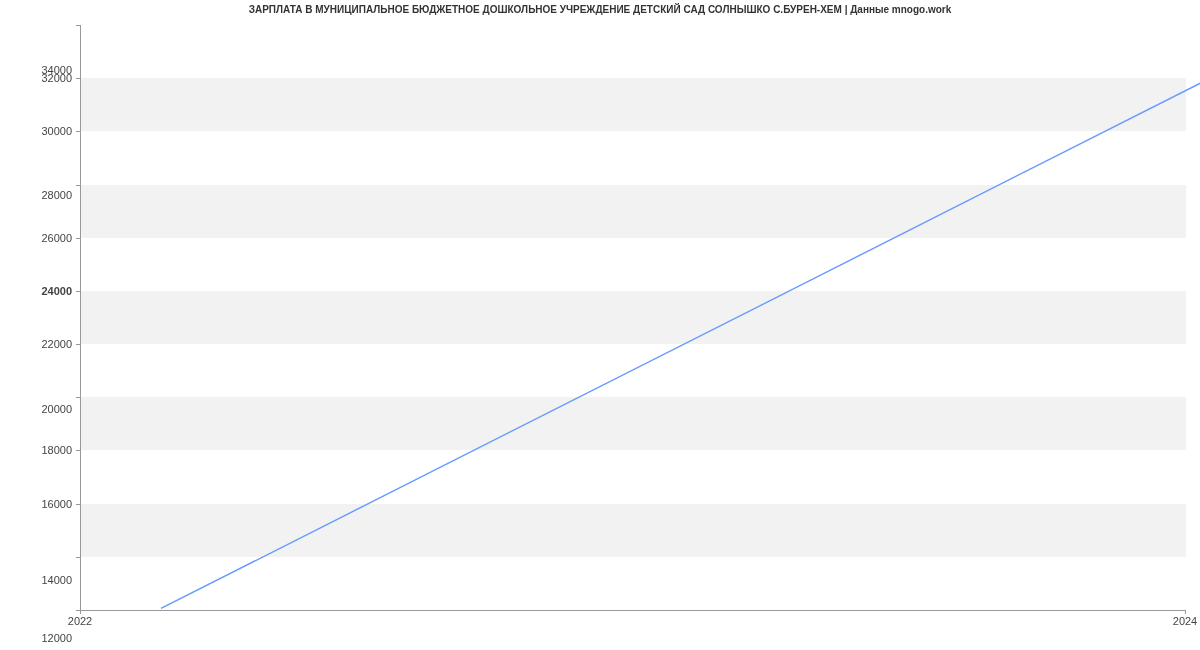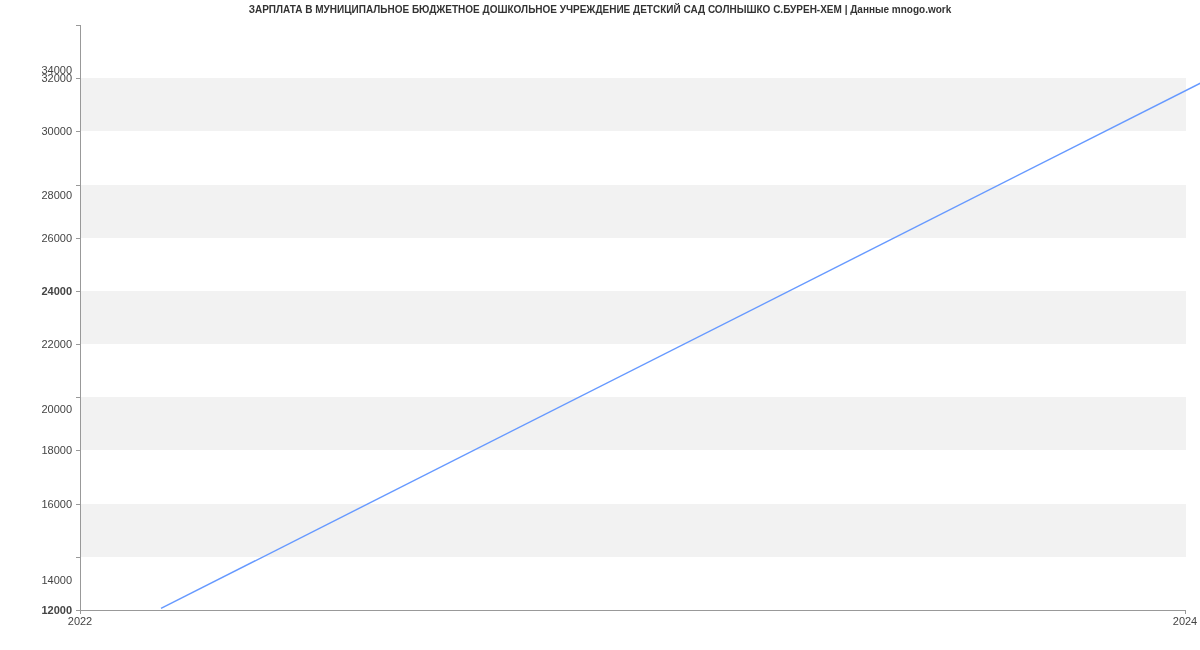--- a/index.html
+++ b/index.html
@@ -92,21 +92,21 @@
     <div class="band" style="top: 478.636px; height: 53.1818px; background: rgb(242, 242, 242);"></div>
       <div class="band" style="top: 372.273px; height: 53.1818px; background: rgb(242, 242, 242);"></div>
       <div class="band" style="top: 265.909px; height: 53.1818px; background: rgb(242, 242, 242);"></div>
       <div class="band" style="top: 159.545px; height: 53.1818px; background: rgb(242, 242, 242);"></div>
       <div class="band" style="top: 53.1818px; height: 53.1818px; background: rgb(242, 242, 242);"></div>
       <svg class="line-layer">
       <polyline fill="none" stroke-width="1.4" points="0,558.4090909090909 1105,0" stroke="#6699ff"></polyline>
     </svg>
   </div>
 
-<div class="y-tick-label" style="top: 610px; font-weight: bold;">12000</div>
+<div class="y-tick-label" style="top: 638px;">12000</div>
     <div class="y-tick-mark" style="top: 610px;"></div>
     <div class="y-tick-label" style="top: 580px;">14000</div>
     <div class="y-tick-mark" style="top: 556.818px;"></div>
     <div class="y-tick-label" style="top: 503.636px;">16000</div>
     <div class="y-tick-mark" style="top: 503.636px;"></div>
     <div class="y-tick-label" style="top: 450.455px;">18000</div>
     <div class="y-tick-mark" style="top: 450.455px;"></div>
     <div class="y-tick-label" style="top: 409px;">20000</div>
     <div class="y-tick-mark" style="top: 397.273px;"></div>
     <div class="y-tick-label" style="top: 344.091px;">22000</div>

